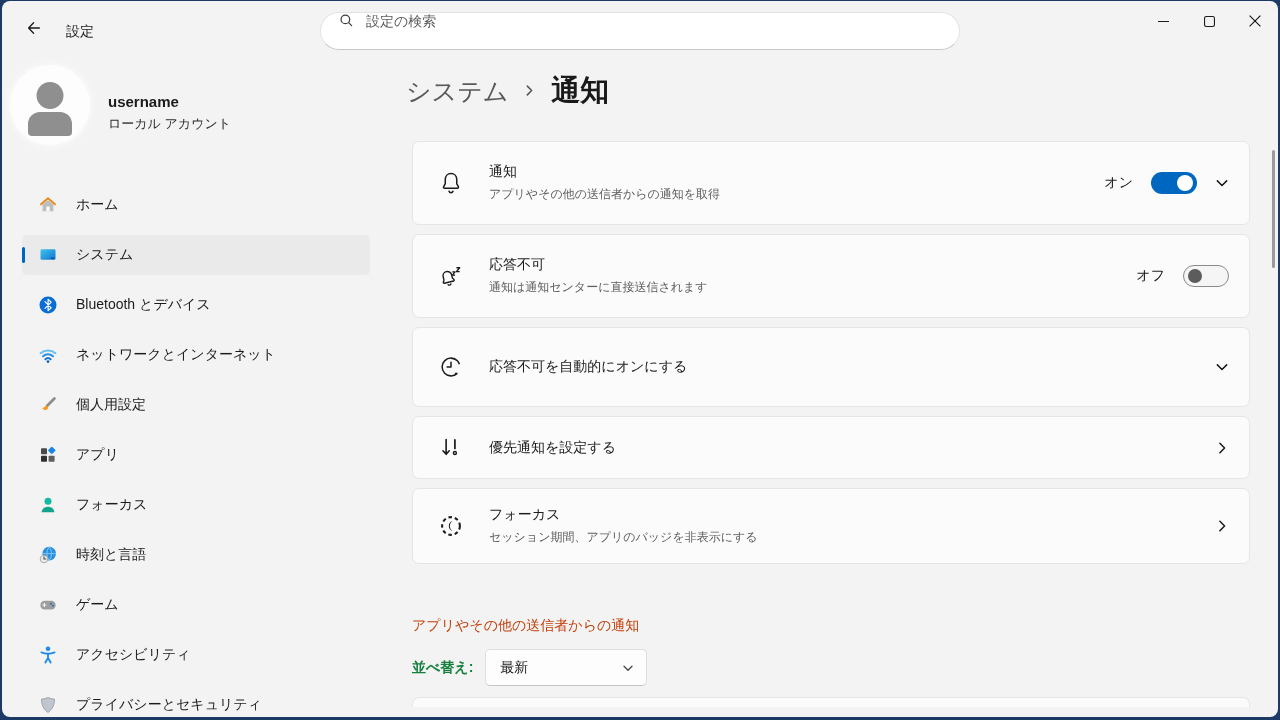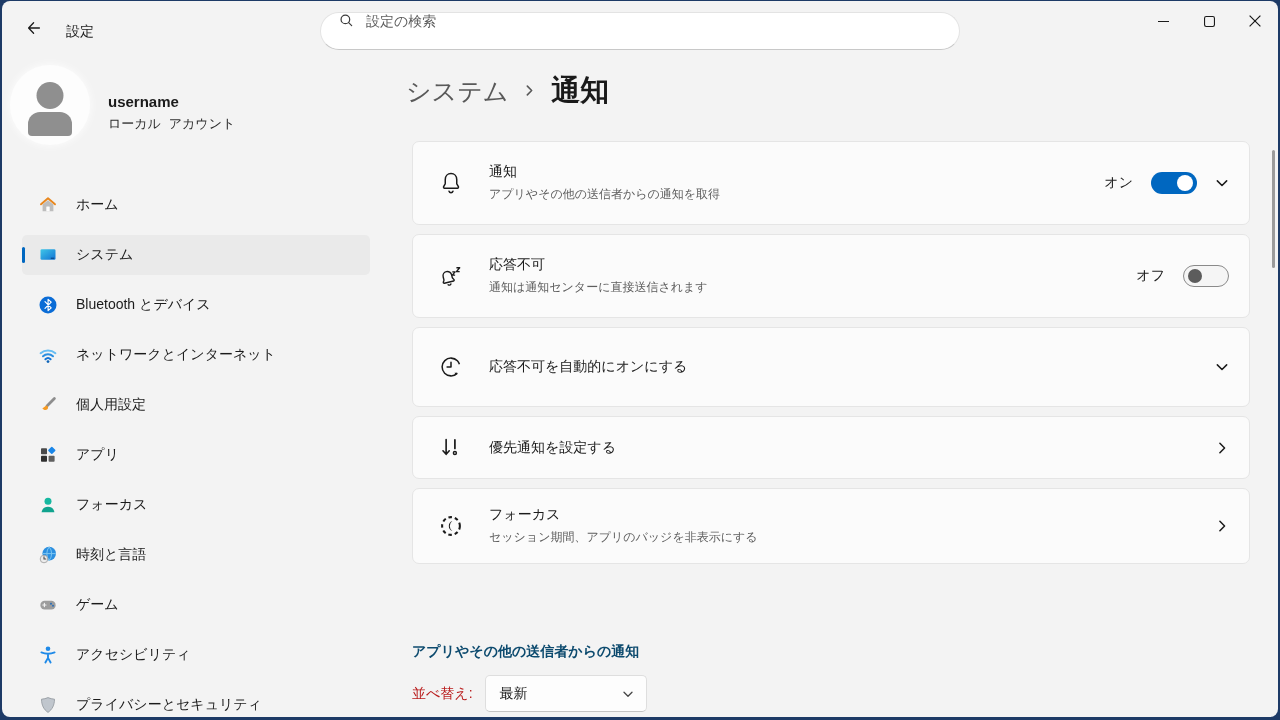--- a/index.html
+++ b/index.html
@@ -47,21 +47,21 @@
   .user-block { position:absolute; left:6px; top:62px; width:360px; height:84px; cursor:pointer; }
   .avatar {
     position:absolute; left:2px; top:2px; width:80px; height:80px; border-radius:50%;
     background:#fdfdfd; box-shadow:0 0 10px rgba(255,255,255,.9);
   }
   .avatar .head { position:absolute; left:50%; top:17px; transform:translateX(-50%);
     width:27px; height:27px; border-radius:50%; background:#8f8f8f; }
   .avatar .body { position:absolute; left:50%; top:47px; transform:translateX(-50%);
     width:44px; height:24px; border-radius:12px 12px 4px 4px; background:#8f8f8f; }
   .user-name { position:absolute; left:100px; top:30px; font-size:15px; font-weight:700; }
-  .user-type { position:absolute; left:100px; top:52px; font-size:13px; color:#2c2c2c;font-family:Liberation Mono, monospace; }
+  .user-type { position:absolute; left:100px; top:52px; font-size:13px; color:#2c2c2c; }
 
   .sidebar-list { position:absolute; left:20px; top:184px; width:348px; }
   .side-item {
     position:relative; height:40px; margin-bottom:10px; border-radius:5px;
     display:flex; align-items:center; padding-left:16px; cursor:pointer;
   }
   .side-item.selected { background:#eaeaea; }
   .side-item .accent {
     display:none; position:absolute; left:0; top:50%; transform:translateY(-50%);
     width:3px; height:16px; border-radius:2px; background:#0067c0;
@@ -90,23 +90,23 @@
   .state-label { font-size:14px; color:#1b1b1b; }
 
   .toggle { width:46px; height:22px; border-radius:11px; position:relative; cursor:pointer; flex:none; }
   .toggle.on { background:#0067c0; }
   .toggle.on .knob { position:absolute; right:4px; top:3px; width:16px; height:16px;
     border-radius:50%; background:#ffffff; }
   .toggle.off { background:#f5f5f5; border:1px solid #8a8a8a; }
   .toggle.off .knob { position:absolute; left:4px; top:3px; width:14px; height:14px;
     border-radius:50%; background:#5c5c5c; }
 
-  .section-heading { margin-top:79px; font-size:14px; font-weight:700; color:#0c4a6e; }
+  .section-heading { margin-top:53px; font-size:14px; font-weight:400; color:#c2410c; }
   .sort-row { margin-top:14px; display:flex; align-items:center; }
-  .sort-label { font-size:14px; color:#b91c1c; }
+  .sort-label { font-size:14px; color:#15803d;font-weight:bold; }
   .sort-dropdown {
     margin-left:12px; width:162px; height:37px; background:#fdfdfd;
     border:1px solid #dedede; border-bottom-color:#c4c4c4; border-radius:5px;
     display:flex; align-items:center; padding:0 12px 0 14px; cursor:pointer;
   }
   .sort-value { font-size:14px; color:#1b1b1b; }
   .sort-dropdown svg { margin-left:auto; }
   .partial-card {
     margin-top:11px; height:10px; background:#fbfbfb;
     border:1px solid #e5e5e5; border-bottom:none; border-radius:7px 7px 0 0;

